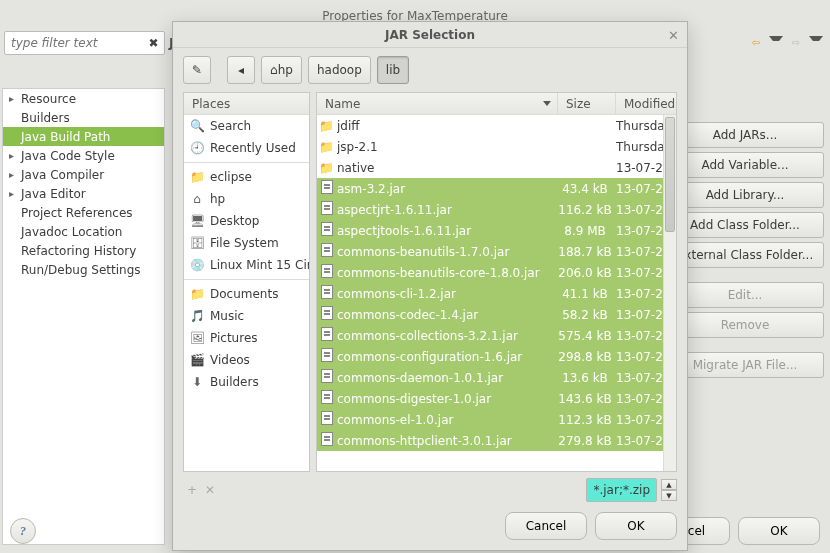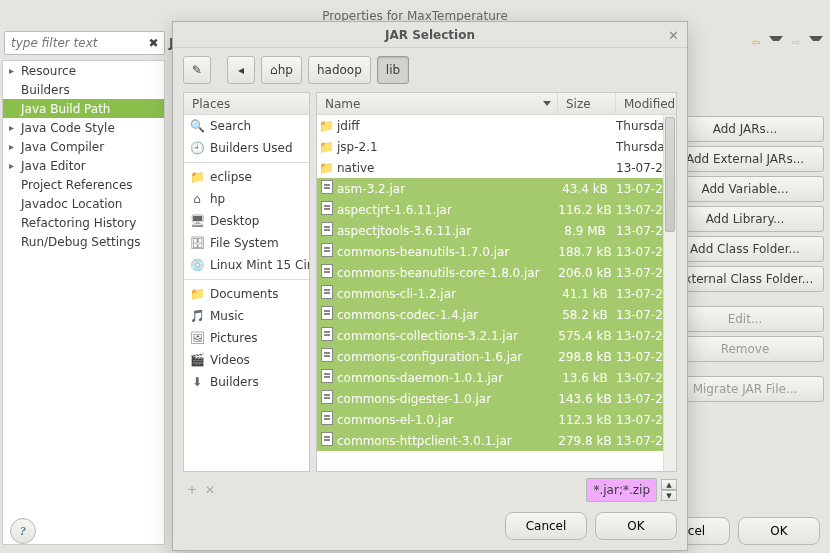--- a/index.html
+++ b/index.html
@@ -2,39 +2,39 @@
 <html><head>
 <meta charset="utf-8">
 <style>
 * { box-sizing: border-box; margin: 0; padding: 0; font-family: "DejaVu Sans", "Liberation Sans", sans-serif; font-size: 12px; }
 body { background: #e4e4e0; width: 830px; height: 553px; overflow: hidden; position: relative; color: #3c3c3c; }
 
 
 .main-window { position: absolute; inset: 0; display: flex; flex-direction: column; }
 .main-title { text-align: center; font-weight: normal; color: #666; padding: 9px 0 8px; }
 .main-body { flex: 1; display: flex; padding: 0 5px 8px 2px; gap: 4px; position: relative; }
-.left-pane { width: 163px; display: flex; flex-direction: column; }
+.left-pane { width: 163px; display: flex; flex-direction: column; gap: 28px; }
 .filter-wrap { position: relative; margin: 0 0 5px 2px; }
 .filter-input { width: 100%; height: 24px; border: 1px solid #bbb; border-radius: 2px; padding: 2px 22px 2px 6px; font-style: italic; color: #888; background: #fff; }
 .clear-icon { position: absolute; right: 4px; top: 4px; width: 15px; height: 15px; display: flex; align-items: center; justify-content: center; font-weight: bold; color: #444; cursor: pointer; }
 
 .tree { flex: 1; background: #fff; border: 1px solid #ccc; overflow: hidden; }
 .tree-row { display: flex; align-items: center; height: 19px; padding-left: 3px; cursor: pointer; white-space: nowrap; }
 .tree-row.sel { background: #8bbf4c; color: #fff; }
 .twisty { width: 11px; text-align: center; color: #666; font-size: 10px; }
 .tree-row .lbl { padding-left: 4px; }
 .indent { padding-left: 17px; }
 
 .right-main { flex: 1; display: flex; flex-direction: column; }
 .section-head { display: flex; align-items: center; justify-content: space-between; padding: 4px 2px 6px 0; }
 .section-title { font-weight: bold; color: #555; font-size: 13px; }
 .nav-icons { display: flex; gap: 6px; align-items: center; }
 .nav-icons span { width: 14px; height: 14px; display: inline-flex; align-items: center; justify-content: center; font-size: 10px; }
 
-.side-buttons { width: 158px; position: absolute; right: 6px; top: 116px; display: flex; flex-direction: column; gap: 4px; }
+.side-buttons { width: 158px; position: absolute; right: 6px; top: 122px; display: flex; flex-direction: column; gap: 4px; }
 .side-btn { height: 26px; background: linear-gradient(#f5f5f2,#e4e4e0); border: 1px solid #b8b8b4; border-radius: 3px; cursor: pointer; font-size: 12px; color: #3c3c3c; }
 .side-btn[disabled] { color: #9c9c98; }
 .gap6 { height: 6px; }
 
 .main-footer { position: absolute; left: 0; right: 0; bottom: 0; height: 44px; display: flex; align-items: center; justify-content: space-between; padding: 0 10px 0 10px; }
 .help-btn { width: 26px; height: 26px; border: 1px solid #b8b8b4; border-radius: 13px; background: linear-gradient(#f5f5f2,#e4e4e0); display: flex; align-items: center; justify-content: center; color: #5a7aa8; font-weight: bold; font-style: italic; font-family: Georgia, serif; }
 .footer-btns { display: flex; gap: 8px; }
 .std-btn { min-width: 82px; height: 28px; background: linear-gradient(#f5f5f2,#e4e4e0); border: 1px solid #b8b8b4; border-radius: 8px; cursor: pointer; }
 
 
@@ -71,21 +71,21 @@
 .fl-row .c-mod { width: 60px; white-space: nowrap; }
 .jar-icon { display: inline-block; width: 12px; height: 14px; background: #fff; border: 1px solid #888; position: relative; }
 .jar-icon::after { content: ""; position: absolute; left: 2px; top: 3px; width: 6px; height: 2px; background: #888; box-shadow: 0 3px 0 #888; }
 .folder-icon { color: #5a7a4c; }
 .scrollbar { position: absolute; right: 0; top: 22px; bottom: 0; width: 13px; background: #eeeeea; border-left: 1px solid #dcdcd8; }
 .sb-thumb { position: absolute; left: 1px; right: 1px; top: 2px; height: 115px; background: linear-gradient(#d8d8d4,#c8c8c4); border: 1px solid #b4b4b0; border-radius: 2px; }
 
 .dlg-toolbar2 { display: flex; align-items: center; justify-content: space-between; padding: 6px 10px 4px; }
 .tb2-left { display: flex; gap: 8px; padding-left: 4px; color: #aaa; }
 .tb2-right { display: flex; align-items: center; gap: 4px; }
-.filter-drop { height: 24px; min-width: 62px; border: 1px solid #b8b8b4; border-radius: 2px; background: #f0abfc; padding: 0 6px; display: flex; align-items: center; }
+.filter-drop { height: 24px; min-width: 62px; border: 1px solid #b8b8b4; border-radius: 2px; background: #5eead4; padding: 0 6px; display: flex; align-items: center; }
 .spin { width: 16px; display: flex; flex-direction: column; }
 .spin div { height: 11px; border: 1px solid #b8b8b4; background: linear-gradient(#f5f5f2,#e4e4e0); font-size: 7px; display: flex; align-items: center; justify-content: center; }
 
 .dlg-footer { display: flex; justify-content: flex-end; gap: 8px; padding: 6px 10px 10px; }
 .triangle-down { display:inline-block; width:0; height:0; border-left:4px solid transparent; border-right:4px solid transparent; border-top:5px solid #555; }
 </style>
 </head>
 <body>
 
 <div class="main-window">
@@ -151,21 +151,20 @@
           <span>
               <span class="triangle-down"></span>
             </span>
         </div>
       </div>
     </div>
   </div>
 
   <div class="side-buttons">
     <button class="side-btn">Add JARs...</button>
-    <button class="side-btn">Add External JARs...</button>
     <button class="side-btn">Add Variable...</button>
     <button class="side-btn">Add Library...</button>
     <button class="side-btn">Add Class Folder...</button>
     <button class="side-btn">External Class Folder...</button>
     <div class="gap6"></div>
     <button class="side-btn" disabled="">Edit...</button>
     <button class="side-btn" disabled="">Remove</button>
     <div class="gap6"></div>
     <button class="side-btn" disabled="">Migrate JAR File...</button>
   </div>
@@ -202,21 +201,21 @@
   <div class="dlg-body">
     <div class="places">
       <div class="places-head">Places</div>
       <div class="places-list" id="places-list">
           <div class="place-row">
             <span class="pico">🔍</span>
             <span>Search</span>
           </div>
           <div class="place-row">
             <span class="pico">🕘</span>
-            <span>Builders Used</span>
+            <span>Recently Used</span>
           </div>
           <div class="place-sep"></div>
           <div class="place-row">
             <span class="pico">📁</span>
             <span>eclipse</span>
           </div>
           <div class="place-row">
             <span class="pico">⌂</span>
             <span>hp</span>
           </div>
@@ -290,21 +289,21 @@
             <span class="c-mod">13-07-22</span>
           </div>
           <div class="fl-row sel">
             <span class="c-icon"><span class="jar-icon"></span></span>
             <span class="c-name">aspectjrt-1.6.11.jar</span>
             <span class="c-size">116.2 kB</span>
             <span class="c-mod">13-07-22</span>
           </div>
           <div class="fl-row sel">
             <span class="c-icon"><span class="jar-icon"></span></span>
-            <span class="c-name">aspectjtools-3.6.11.jar</span>
+            <span class="c-name">aspectjtools-1.6.11.jar</span>
             <span class="c-size">8.9 MB</span>
             <span class="c-mod">13-07-22</span>
           </div>
           <div class="fl-row sel">
             <span class="c-icon"><span class="jar-icon"></span></span>
             <span class="c-name">commons-beanutils-1.7.0.jar</span>
             <span class="c-size">188.7 kB</span>
             <span class="c-mod">13-07-22</span>
           </div>
           <div class="fl-row sel">

